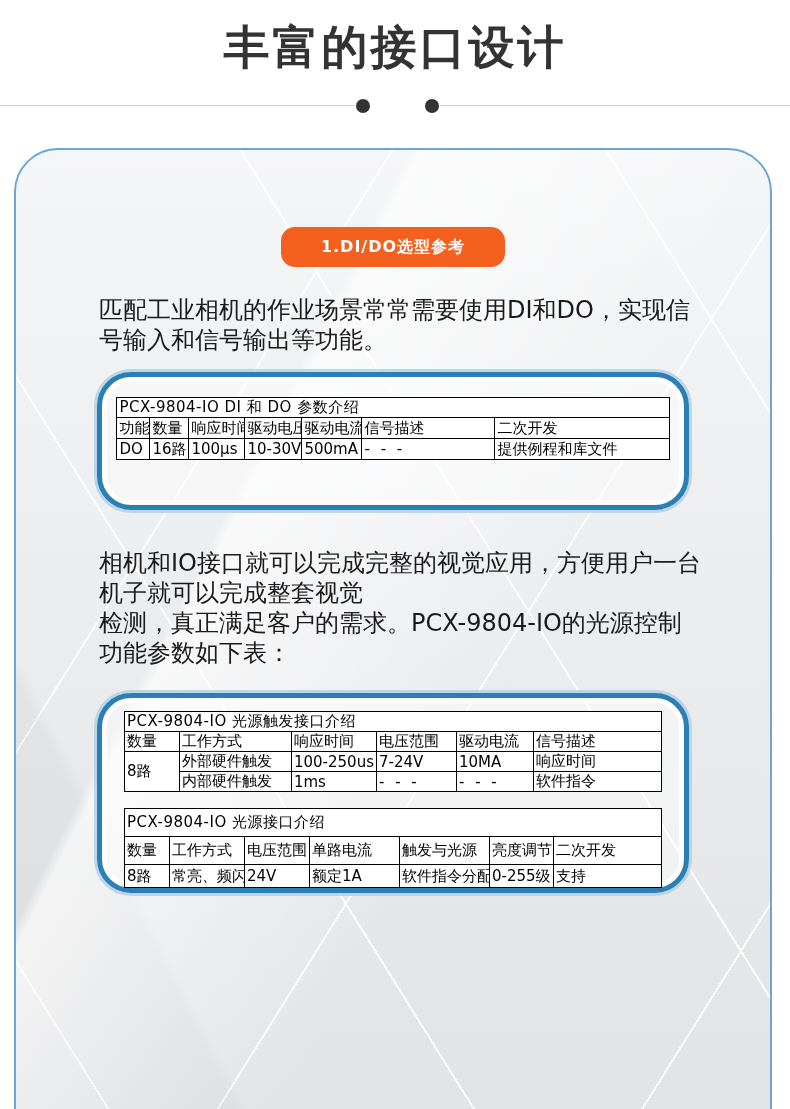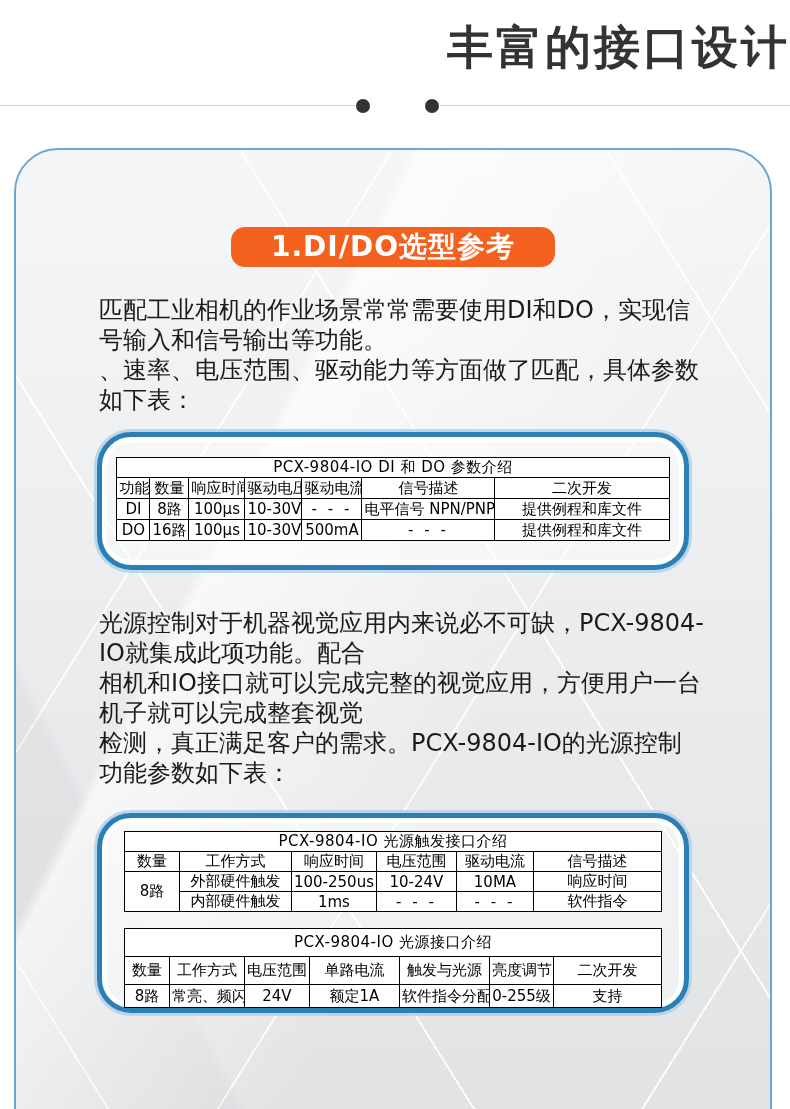--- a/index.html
+++ b/index.html
@@ -10,21 +10,21 @@
     width: 790px;
     height: 1109px;
     margin: 0 auto;
     background: #ffffff;
     overflow: hidden;
   }
 
   
   .page-title {
     padding-top: 14px;
-    text-align: right;
+    text-align: center;
     font-size: 46px;
     font-weight: bold;
     color: #333333;
     letter-spacing: 3px;
     line-height: 66px;
   }
   .divider { position: absolute; top: 99px; left: 0; width: 790px; height: 14px; }
   .divider .seg { position: absolute; top: 6px; height: 1px; background: #d2d2d2; }
   .divider .seg.left  { left: 0; width: 355px; }
   .divider .seg.right { left: 440px; width: 350px; }
@@ -53,21 +53,21 @@
 
   
   .badge {
     display: block;
     width: fit-content;
     margin: 0 auto;
     padding: 0 40px;
     height: 40px; line-height: 40px;
     background: #f4611e;
     color: #ffffff;
-    font-size: 28px;
+    font-size: 16px;
     font-weight: bold;
     border-radius: 14px;
     letter-spacing: 1px;
   }
   .badge.b1 { margin-top: 77px; }
   .badge.b2 { margin-top: 67px; }
 
   
   .para {
     margin: 28px 0 0 83px;
@@ -89,21 +89,21 @@
   }
   .blue-box.box1 { height: 138px; margin-top: 17px; }
   .blue-box.box2 { height: 200px; margin-top: 25px; }
 
   
   table {
     border-collapse: collapse;
     table-layout: fixed;
     background: #ffffff;
     color: #000000;
-    text-align: center;
+    text-align: left;
     font-size: 15px;
     margin: 16px auto;
   }
   td { border: 1px solid #000000; padding: 0 2px; overflow: hidden; white-space: nowrap; }
   td.title-cell { font-size: 15px; letter-spacing: 0.5px; }
   .dash { letter-spacing: 3px; }
 
   .tbl1 { width: 552px; margin-top: 20px; }
   .tbl1 td { height: 21px; }
   .tbl1 tr.trow-title td { height: 20px; }
@@ -128,21 +128,20 @@
     <div class="dot d2"></div>
     <div class="seg right"></div>
   </div>
 
   <div class="card">
 
     <div class="badge b1">1.DI/DO选型参考</div>
 
     <div class="para p1">
       <div>匹配工业相机的作业场景常常需要使用DI和DO，实现信号输入和信号输出等功能。</div>
-      <div>、速率、电压范围、驱动能力等方面做了匹配，具体参数如下表：</div>
     </div>
 
     <div class="blue-box box1">
       <table class="tbl1">
         <colgroup>
           <col style="width:33px">
             <col style="width:39px">
             <col style="width:56px">
           <col style="width:57px">
             <col style="width:60px">
@@ -156,44 +155,34 @@
         <tr class="trow-head">
           <td>功能</td>
           <td>数量</td>
           <td>响应时间</td>
           <td>驱动电压</td>
           <td>驱动电流</td>
           <td>信号描述</td>
           <td>二次开发</td>
         </tr>
         <tr class="trow-data">
-          <td>DI</td>
-          <td>8路</td>
-          <td>100μs</td>
-          <td>10-30V</td>
-          <td class="dash">- - -</td>
-          <td>电平信号 NPN/PNP</td>
-          <td>提供例程和库文件</td>
-        </tr>
-        <tr class="trow-data">
           <td>DO</td>
           <td>16路</td>
           <td>100μs</td>
           <td>10-30V</td>
           <td>500mA</td>
           <td class="dash">- - -</td>
           <td>提供例程和库文件</td>
         </tr>
       </tbody>
         </table>
     </div>
 
 
     <div class="para p2">
-      <div>光源控制对于机器视觉应用内来说必不可缺，PCX-9804-IO就集成此项功能。配合</div>
       <div>相机和IO接口就可以完成完整的视觉应用，方便用户一台机子就可以完成整套视觉</div>
       <div>检测，真正满足客户的需求。PCX-9804-IO的光源控制功能参数如下表：</div>
     </div>
 
     <div class="blue-box box2">
 
       <table class="tbl2">
         <colgroup>
           <col style="width:55px">
             <col style="width:112px">
@@ -211,21 +200,21 @@
           <td>工作方式</td>
           <td>响应时间</td>
           <td>电压范围</td>
           <td>驱动电流</td>
           <td>信号描述</td>
         </tr>
         <tr class="trow-data">
           <td rowspan="2">8路</td>
           <td>外部硬件触发</td>
           <td>100-250us</td>
-          <td>10-24V</td>
+          <td>7-24V</td>
           <td>10MA</td>
           <td>响应时间</td>
         </tr>
         <tr class="trow-data">
           <td>内部硬件触发</td>
           <td>1ms</td>
           <td class="dash">- - -</td>
           <td class="dash">- - -</td>
           <td>软件指令</td>
         </tr>

